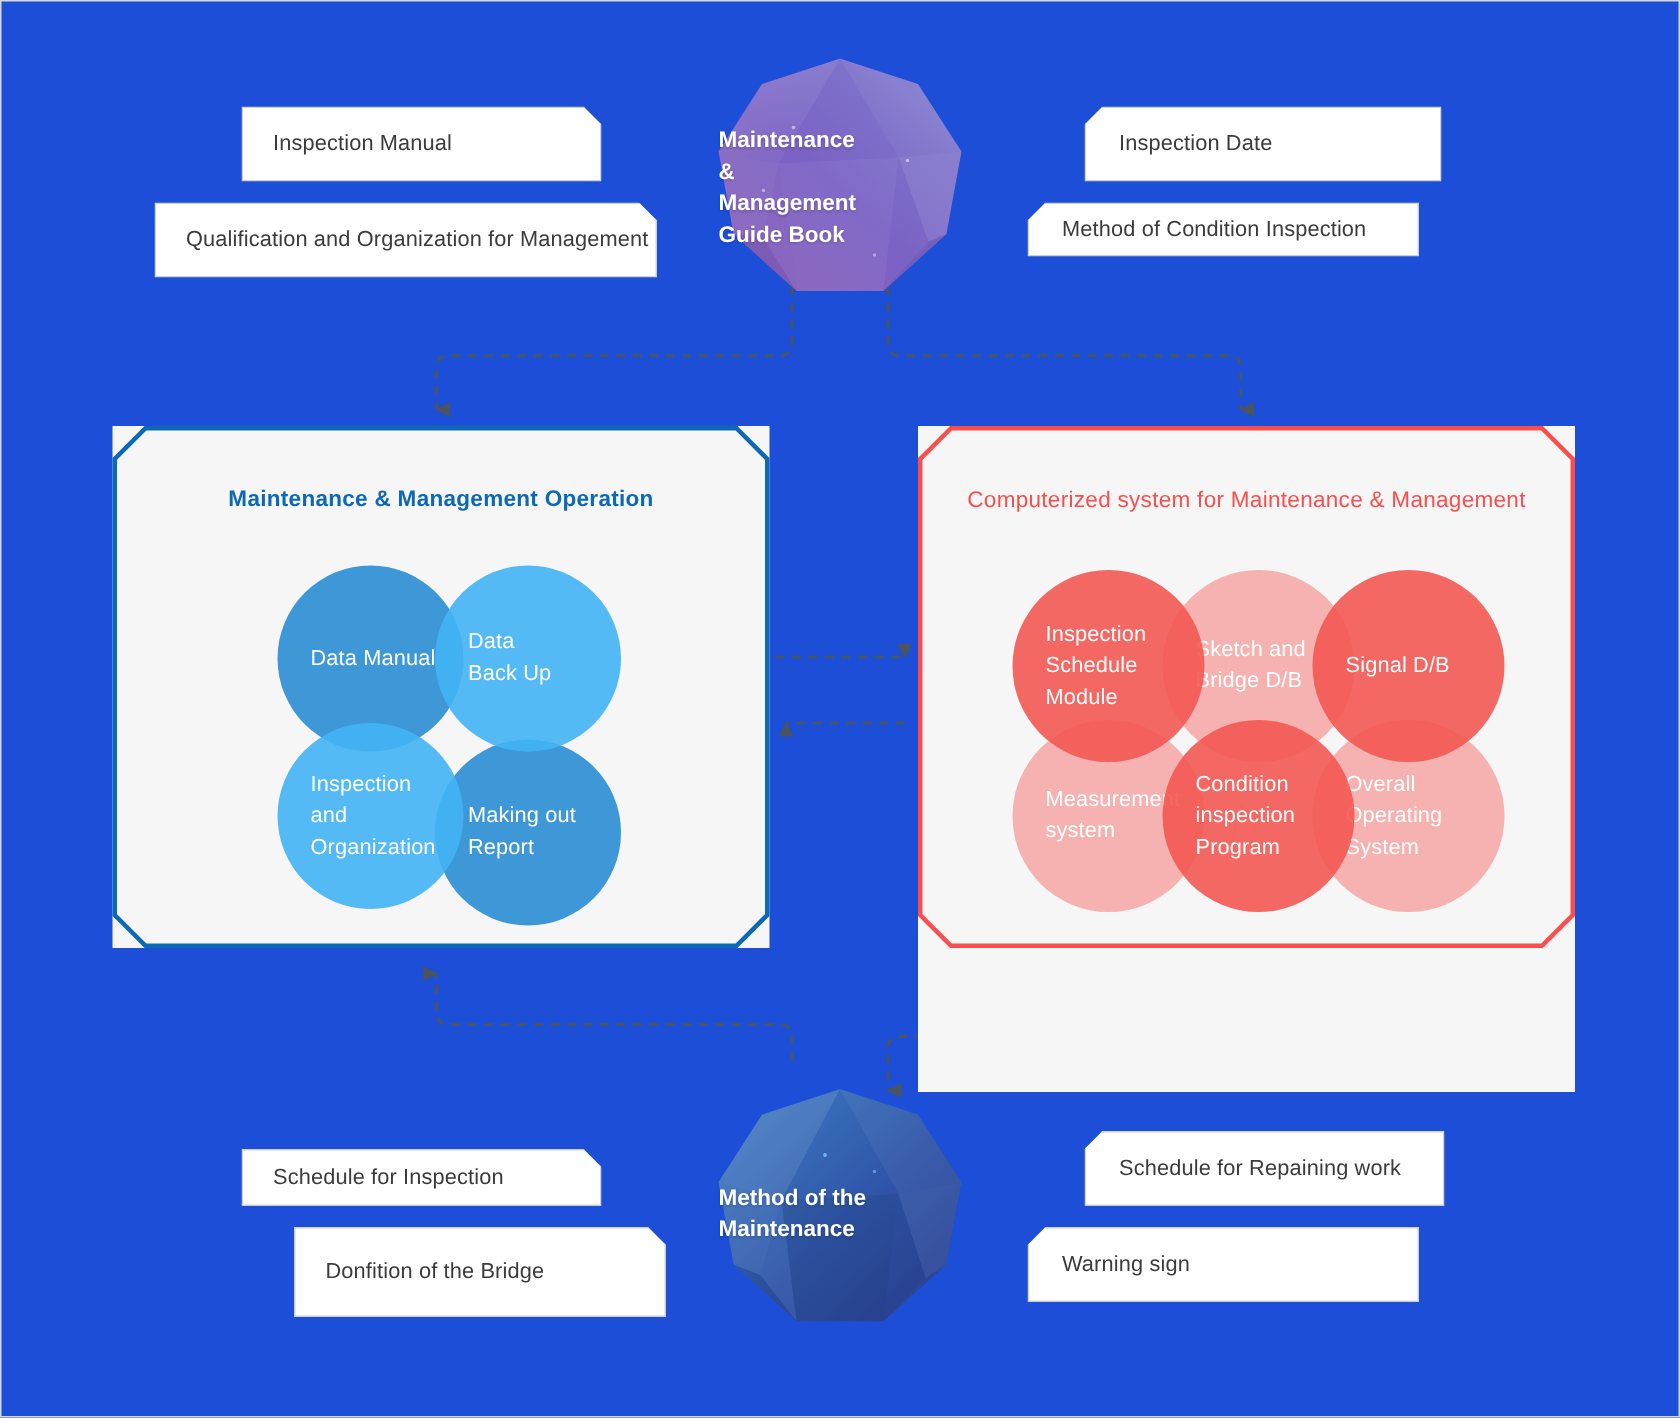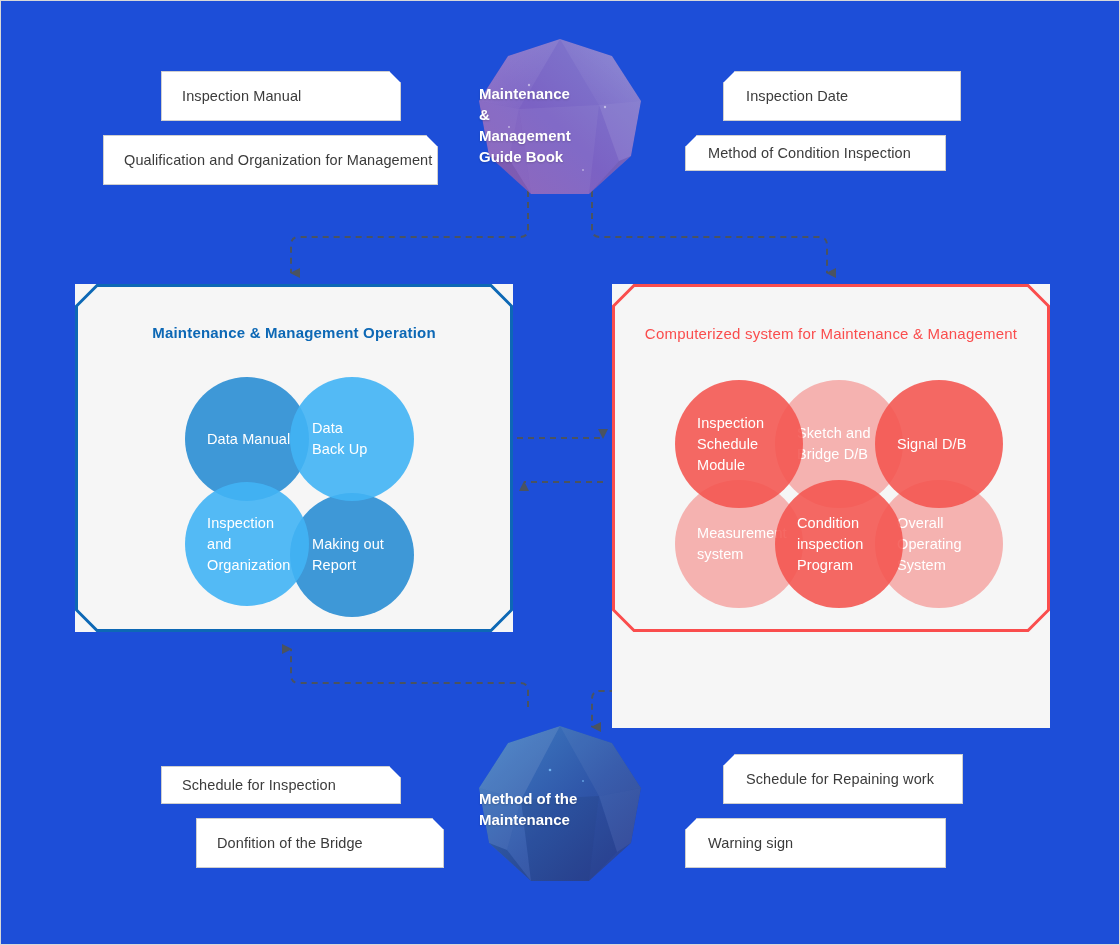--- a/index.html
+++ b/index.html
@@ -130,21 +130,21 @@
   <div class="note fold-tl pad-l2" style="left:722px;top:70px;width:238px;height:50px;">
     <span class="txt">Inspection Date</span>
   </div>
   <div class="note fold-tl pad-l2" style="left:684px;top:134px;width:261px;height:36px;">
     <span class="txt">Method of Condition Inspection</span>
   </div>
 
   <div class="note fold-tr pad-l" style="left:160px;top:753px;width:240px;height:38px;margin-top:12px;">
     <span class="txt">Schedule for Inspection</span>
   </div>
-  <div class="note fold-tr pad-l" style="left:195px;top:817px;width:248px;height:50px;">
+  <div class="note fold-tr pad-l" style="left:195px;top:817px;width:248px;height:60px;">
     <span class="txt">Donfition of the Bridge</span>
   </div>
 
   <div class="note fold-tl pad-l2" style="left:722px;top:753px;width:240px;height:50px;">
     <span class="txt">Schedule for Repaining work</span>
   </div>
   <div class="note fold-tl pad-l2" style="left:684px;top:817px;width:261px;height:50px;">
     <span class="txt">Warning sign</span>
   </div>
 

